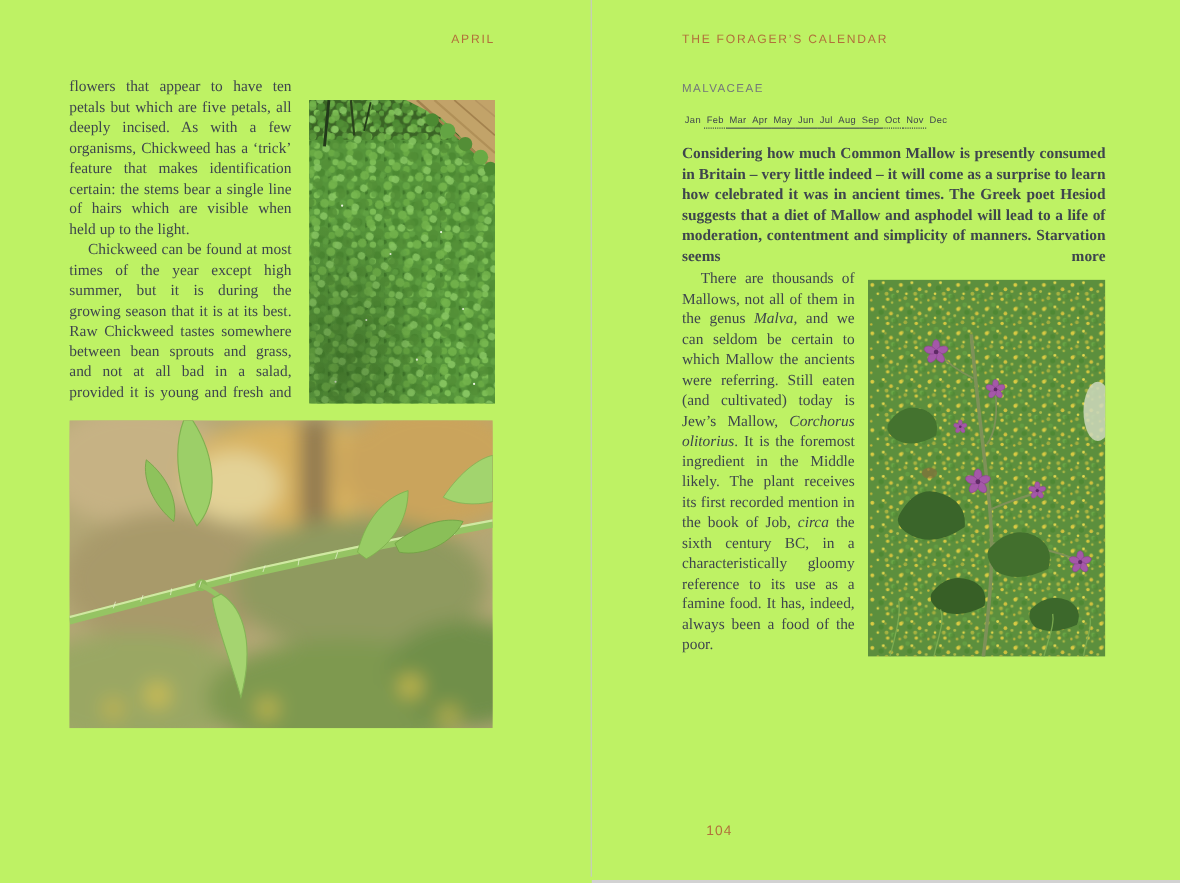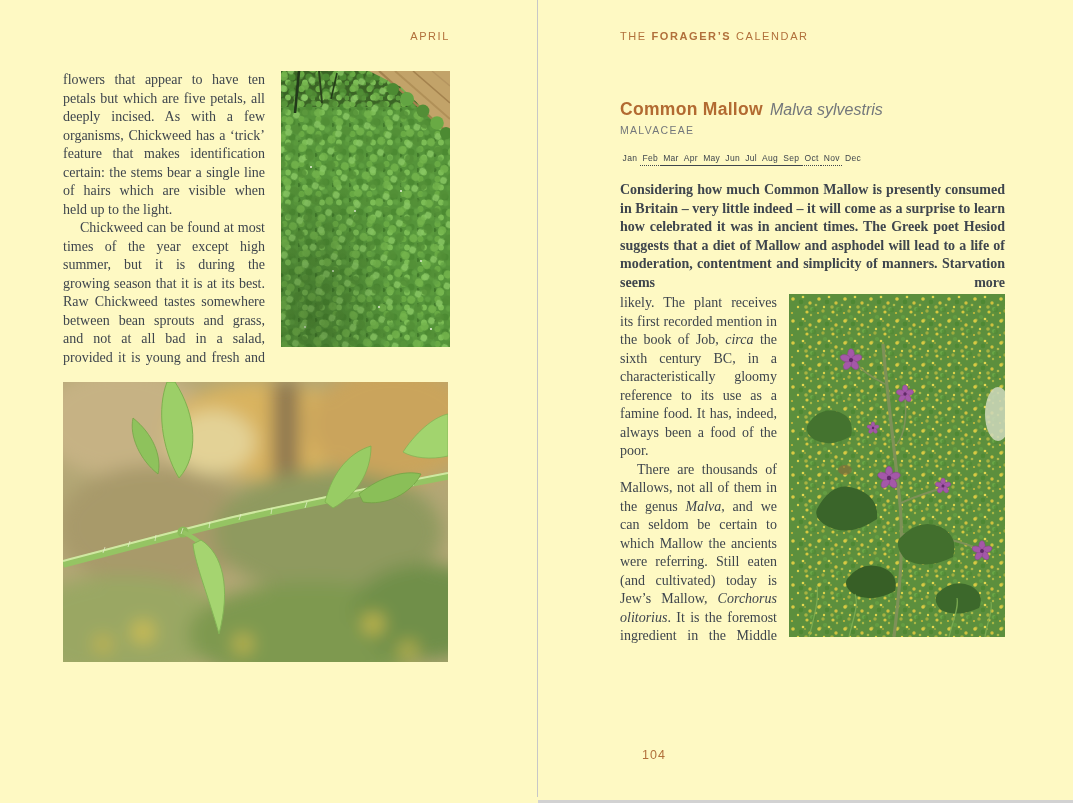--- a/index.html
+++ b/index.html
@@ -1,45 +1,45 @@
 <!DOCTYPE html>
 <html><head>
 <meta charset="utf-8">
 <style>
   html,body{margin:0;padding:0;background:#ffffff;}
-  .spread{position:relative;width:1073px;height:803px;background:#fef9c3;overflow:hidden;
+  .spread{position:relative;width:1073px;height:803px;background:#bef264;overflow:hidden;
           font-family:"Liberation Serif",serif;color:#3e454d;}
   .divider{position:absolute;left:537px;top:0;width:1px;height:797px;background:#c7c7c7;}
   .bottom-edge{position:absolute;left:538px;bottom:0;width:535px;height:3px;background:#d2d2d2;}
 
   .page{position:absolute;top:0;height:100%;}
   .page-left{left:0;width:537px;}
   .page-right{left:537px;width:536px;}
 
   .running-head{position:absolute;top:30px;font-family:"Liberation Sans",sans-serif;
                 font-size:11px;letter-spacing:1.6px;color:#b1703b;white-space:nowrap;}
   .page-left  .running-head{left:63px;width:387px;text-align:right;}
   .page-right .running-head{left:83px;}
-  .b{font-weight:bold;}
+  .b{font-weight:normal;}
   .i{font-style:italic;}
 
   .pageno{position:absolute;bottom:41px;font-family:"Liberation Sans",sans-serif;
           font-size:12.5px;letter-spacing:1px;color:#b1703b;}
   .page-left  .pageno{left:63px;width:387px;text-align:right;}
   .page-right .pageno{left:73px;margin-left:32px;}
 
   .content{position:absolute;top:71px;}
   .page-left  .content{left:63px;width:387px;}
   .page-right .content{left:83px;width:385px;}
 
   .body-text{font-size:14px;line-height:18.5px;text-align:justify;margin:0;}
   .cont{text-align-last:justify;}
   .indent{text-indent:17px;}
 
-  .row{display:flex;align-items:flex-start;}
+  .row{display:flex;align-items:flex-end;}
   .row-l .col{width:202px;flex:none;}
   .photo-frame{flex:none;overflow:hidden;}
   .photo1{width:169px;height:276px;margin-left:16px;}
   .photo2{width:385px;height:280px;margin-top:15px;}
   .photo3{width:216px;height:343px;margin-left:12px;}
   .photo-frame svg{display:block;width:100%;height:100%;}
 
   .species-heading{font-family:"Liberation Sans",sans-serif;margin:26px 0 0 0;line-height:20px;}
   .species-heading .common{font-size:17.5px;font-weight:bold;color:#b26a31;letter-spacing:0.3px;}
   .species-heading .latin{font-size:16px;font-style:italic;font-weight:normal;color:#73777b;margin-left:7px;}
@@ -177,33 +177,30 @@
       </div>
     </div>
 
   </div>
 
   <div class="page page-right">
     <div class="running-head"><span>THE </span><span class="b">FORAGER’S</span><span> CALENDAR</span></div>
 
     <div class="content">
 
-      <h2 class="species-heading">
-        <span class="common">Common Mallow</span><span class="latin">Malva sylvestris</span>
-      </h2>
       <div class="family">MALVACEAE</div>
 
       <div class="months"><span class="month line-none">Jan</span><span class="month line-dotted">Feb</span><span class="month line-solid">Mar</span><span class="month line-solid">Apr</span><span class="month line-solid">May</span><span class="month line-solid">Jun</span><span class="month line-solid">Jul</span><span class="month line-solid">Aug</span><span class="month line-solid">Sep</span><span class="month line-dotted">Oct</span><span class="month line-dotted">Nov</span><span class="month line-none">Dec</span></div>
 
       <p class="body-text cont para-intro">Considering how much Common Mallow is presently consumed in Britain – very little indeed – it will come as a surprise to learn how celebrated it was in ancient times. The Greek poet Hesiod suggests that a diet of Mallow and asphodel will lead to a life of moderation, contentment and simplicity of manners. Starvation seems more</p>
 
       <div class="row row-r">
         <div class="col">
+          <p class="body-text indent cont"><span>There are thousands of Mallows, not all of them in the genus </span><span class="i">Malva</span><span>, and we can seldom be certain to which Mallow the ancients were referring. Still eaten (and cultivated) today is Jew’s Mallow, </span><span class="i">Corchorus olitorius</span><span>. It is the foremost ingredient in the Middle</span></p>
           <p class="body-text"><span>likely. The plant receives its first recorded mention in the book of Job, </span><span class="i">circa</span><span> the sixth century BC, in a characteristically gloomy reference to its use as a famine food. It has, indeed, always been a food of the poor.</span></p>
-          <p class="body-text indent cont"><span>There are thousands of Mallows, not all of them in the genus </span><span class="i">Malva</span><span>, and we can seldom be certain to which Mallow the ancients were referring. Still eaten (and cultivated) today is Jew’s Mallow, </span><span class="i">Corchorus olitorius</span><span>. It is the foremost ingredient in the Middle</span></p>
         </div>
 
         <div class="photo-frame photo3" role="img" aria-label="Common Mallow plant with purple flowers in a meadow of small yellow flowers">
           <svg viewBox="0 0 216 343" preserveAspectRatio="none">
             <defs>
               <pattern id="mdw" width="26" height="22" patternUnits="userSpaceOnUse">
                 <circle cx="4" cy="5" r="1.8" fill="#d9cb43"></circle>
                 <circle cx="14" cy="3" r="1.3" fill="#e4d84f"></circle>
                 <circle cx="21" cy="9" r="1.7" fill="#cfc13e"></circle>
                 <circle cx="9" cy="13" r="1.2" fill="#e0d44a"></circle>

